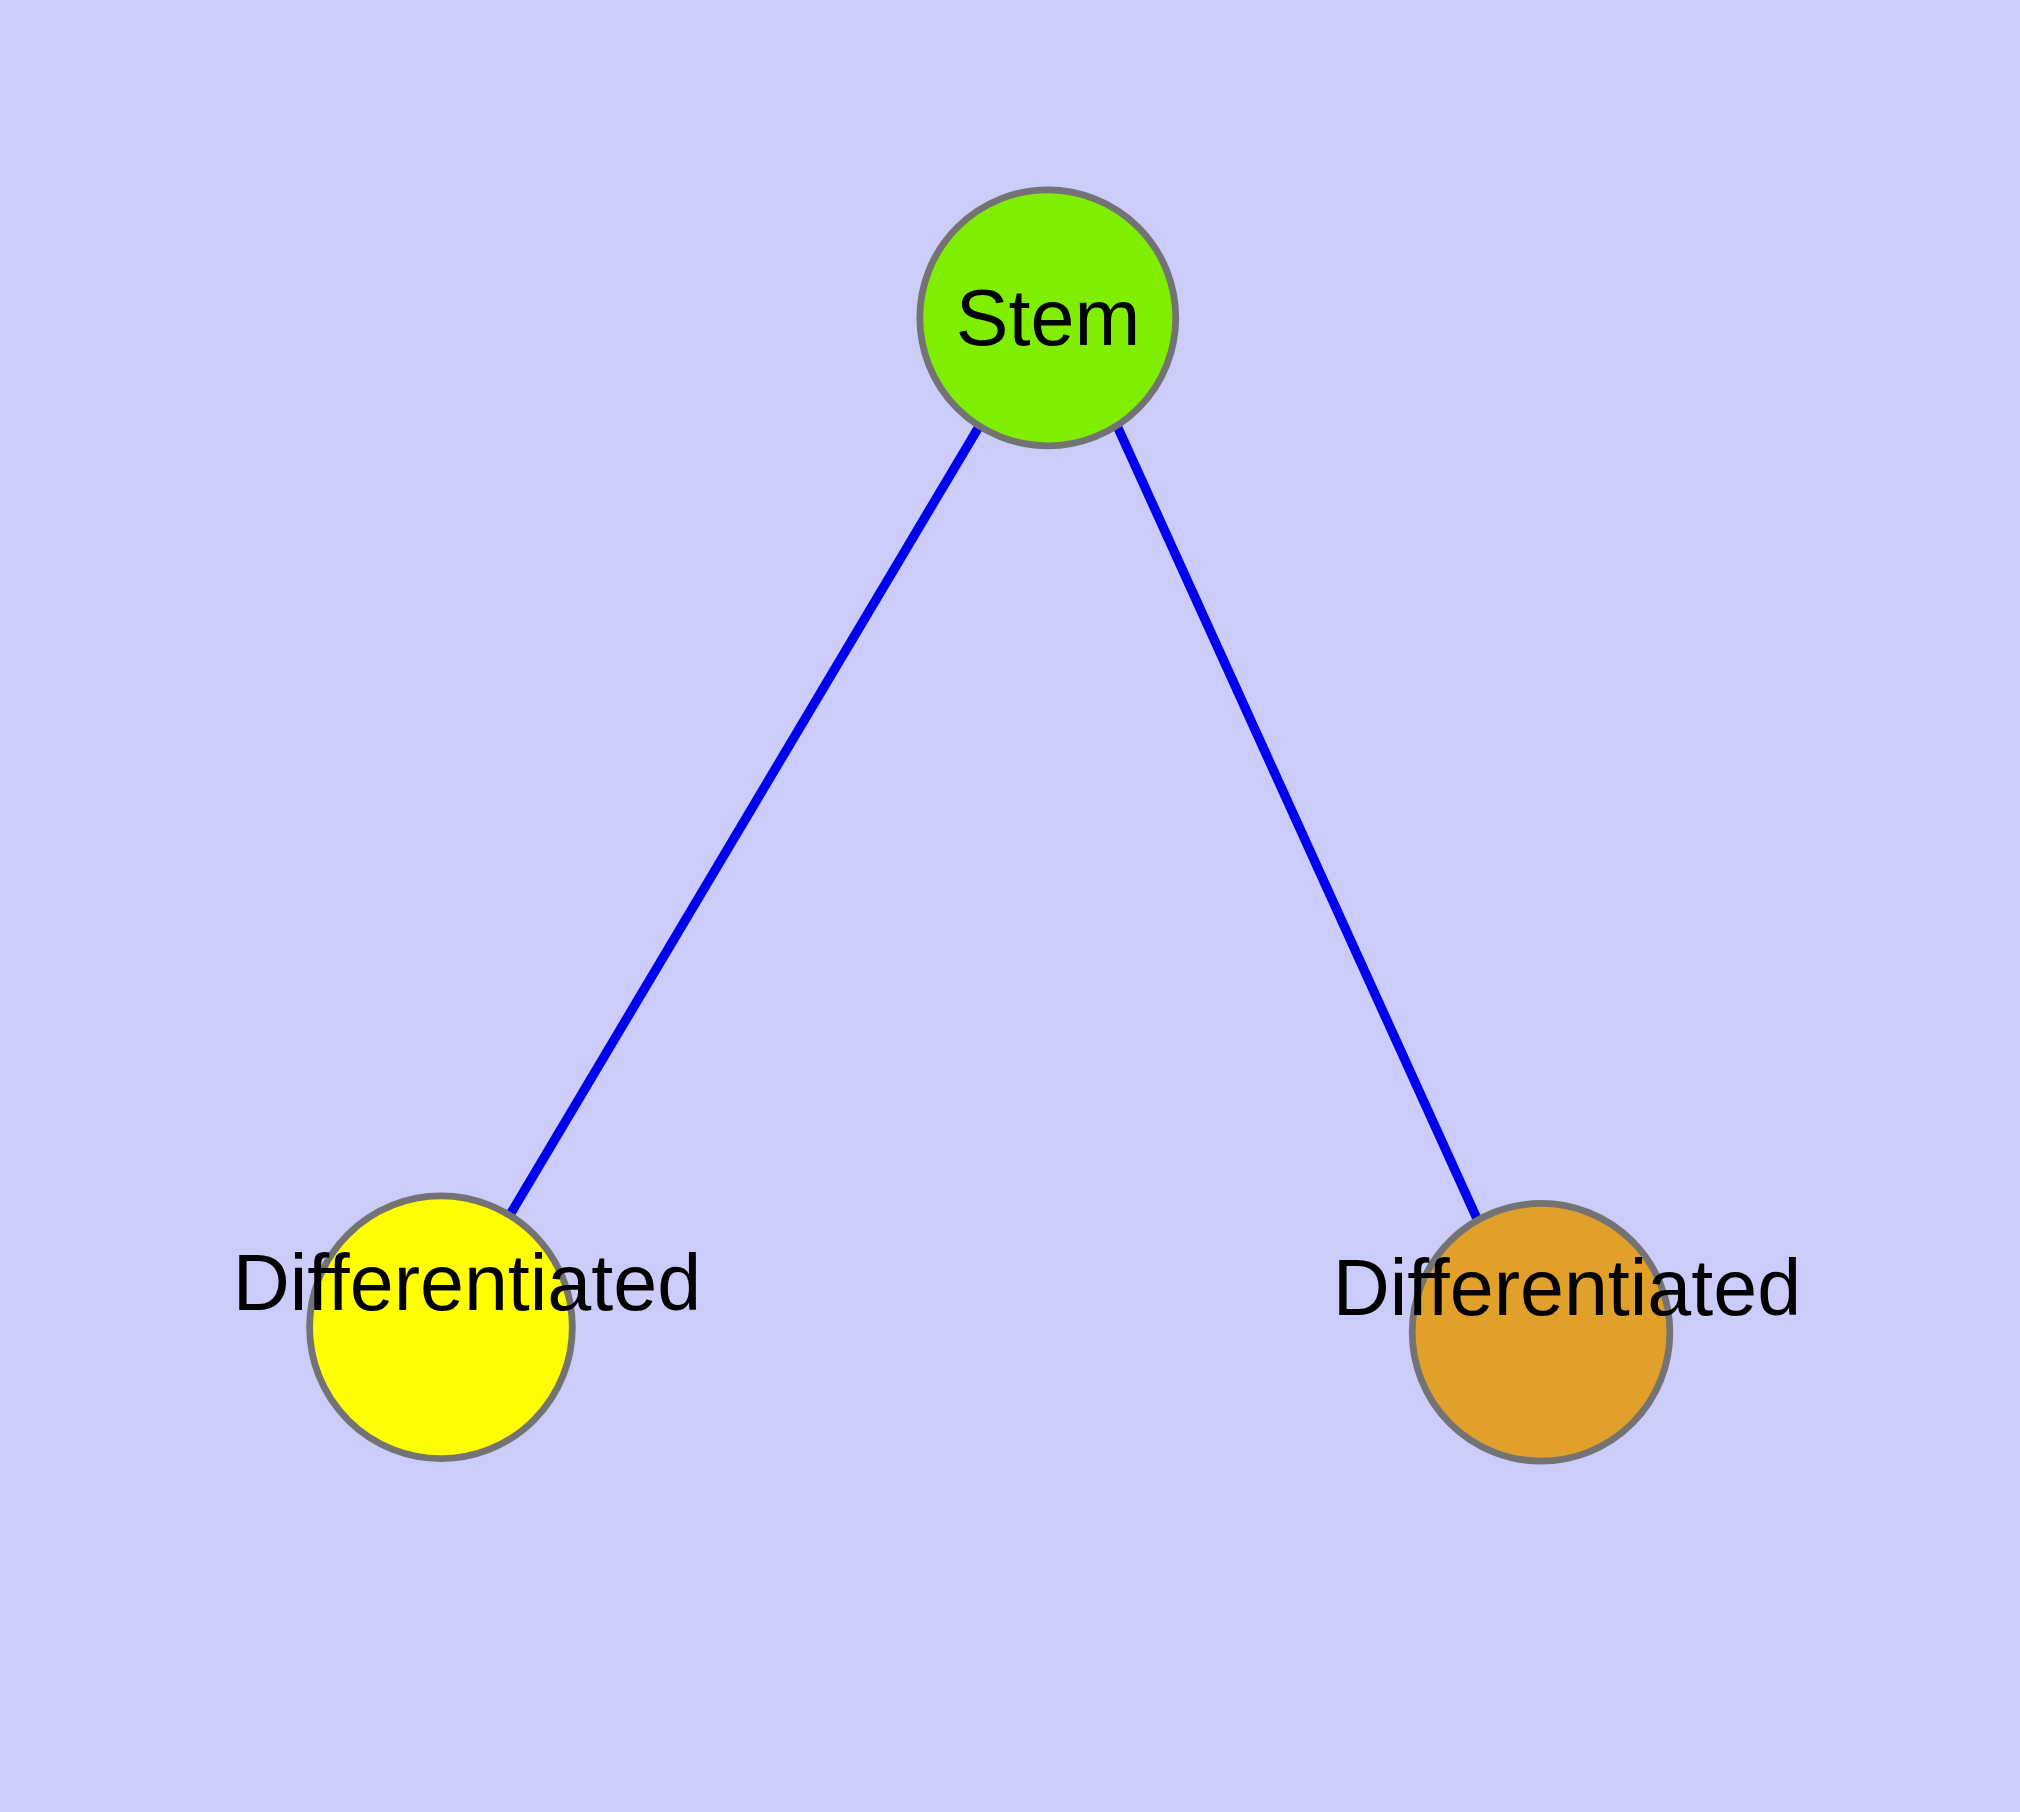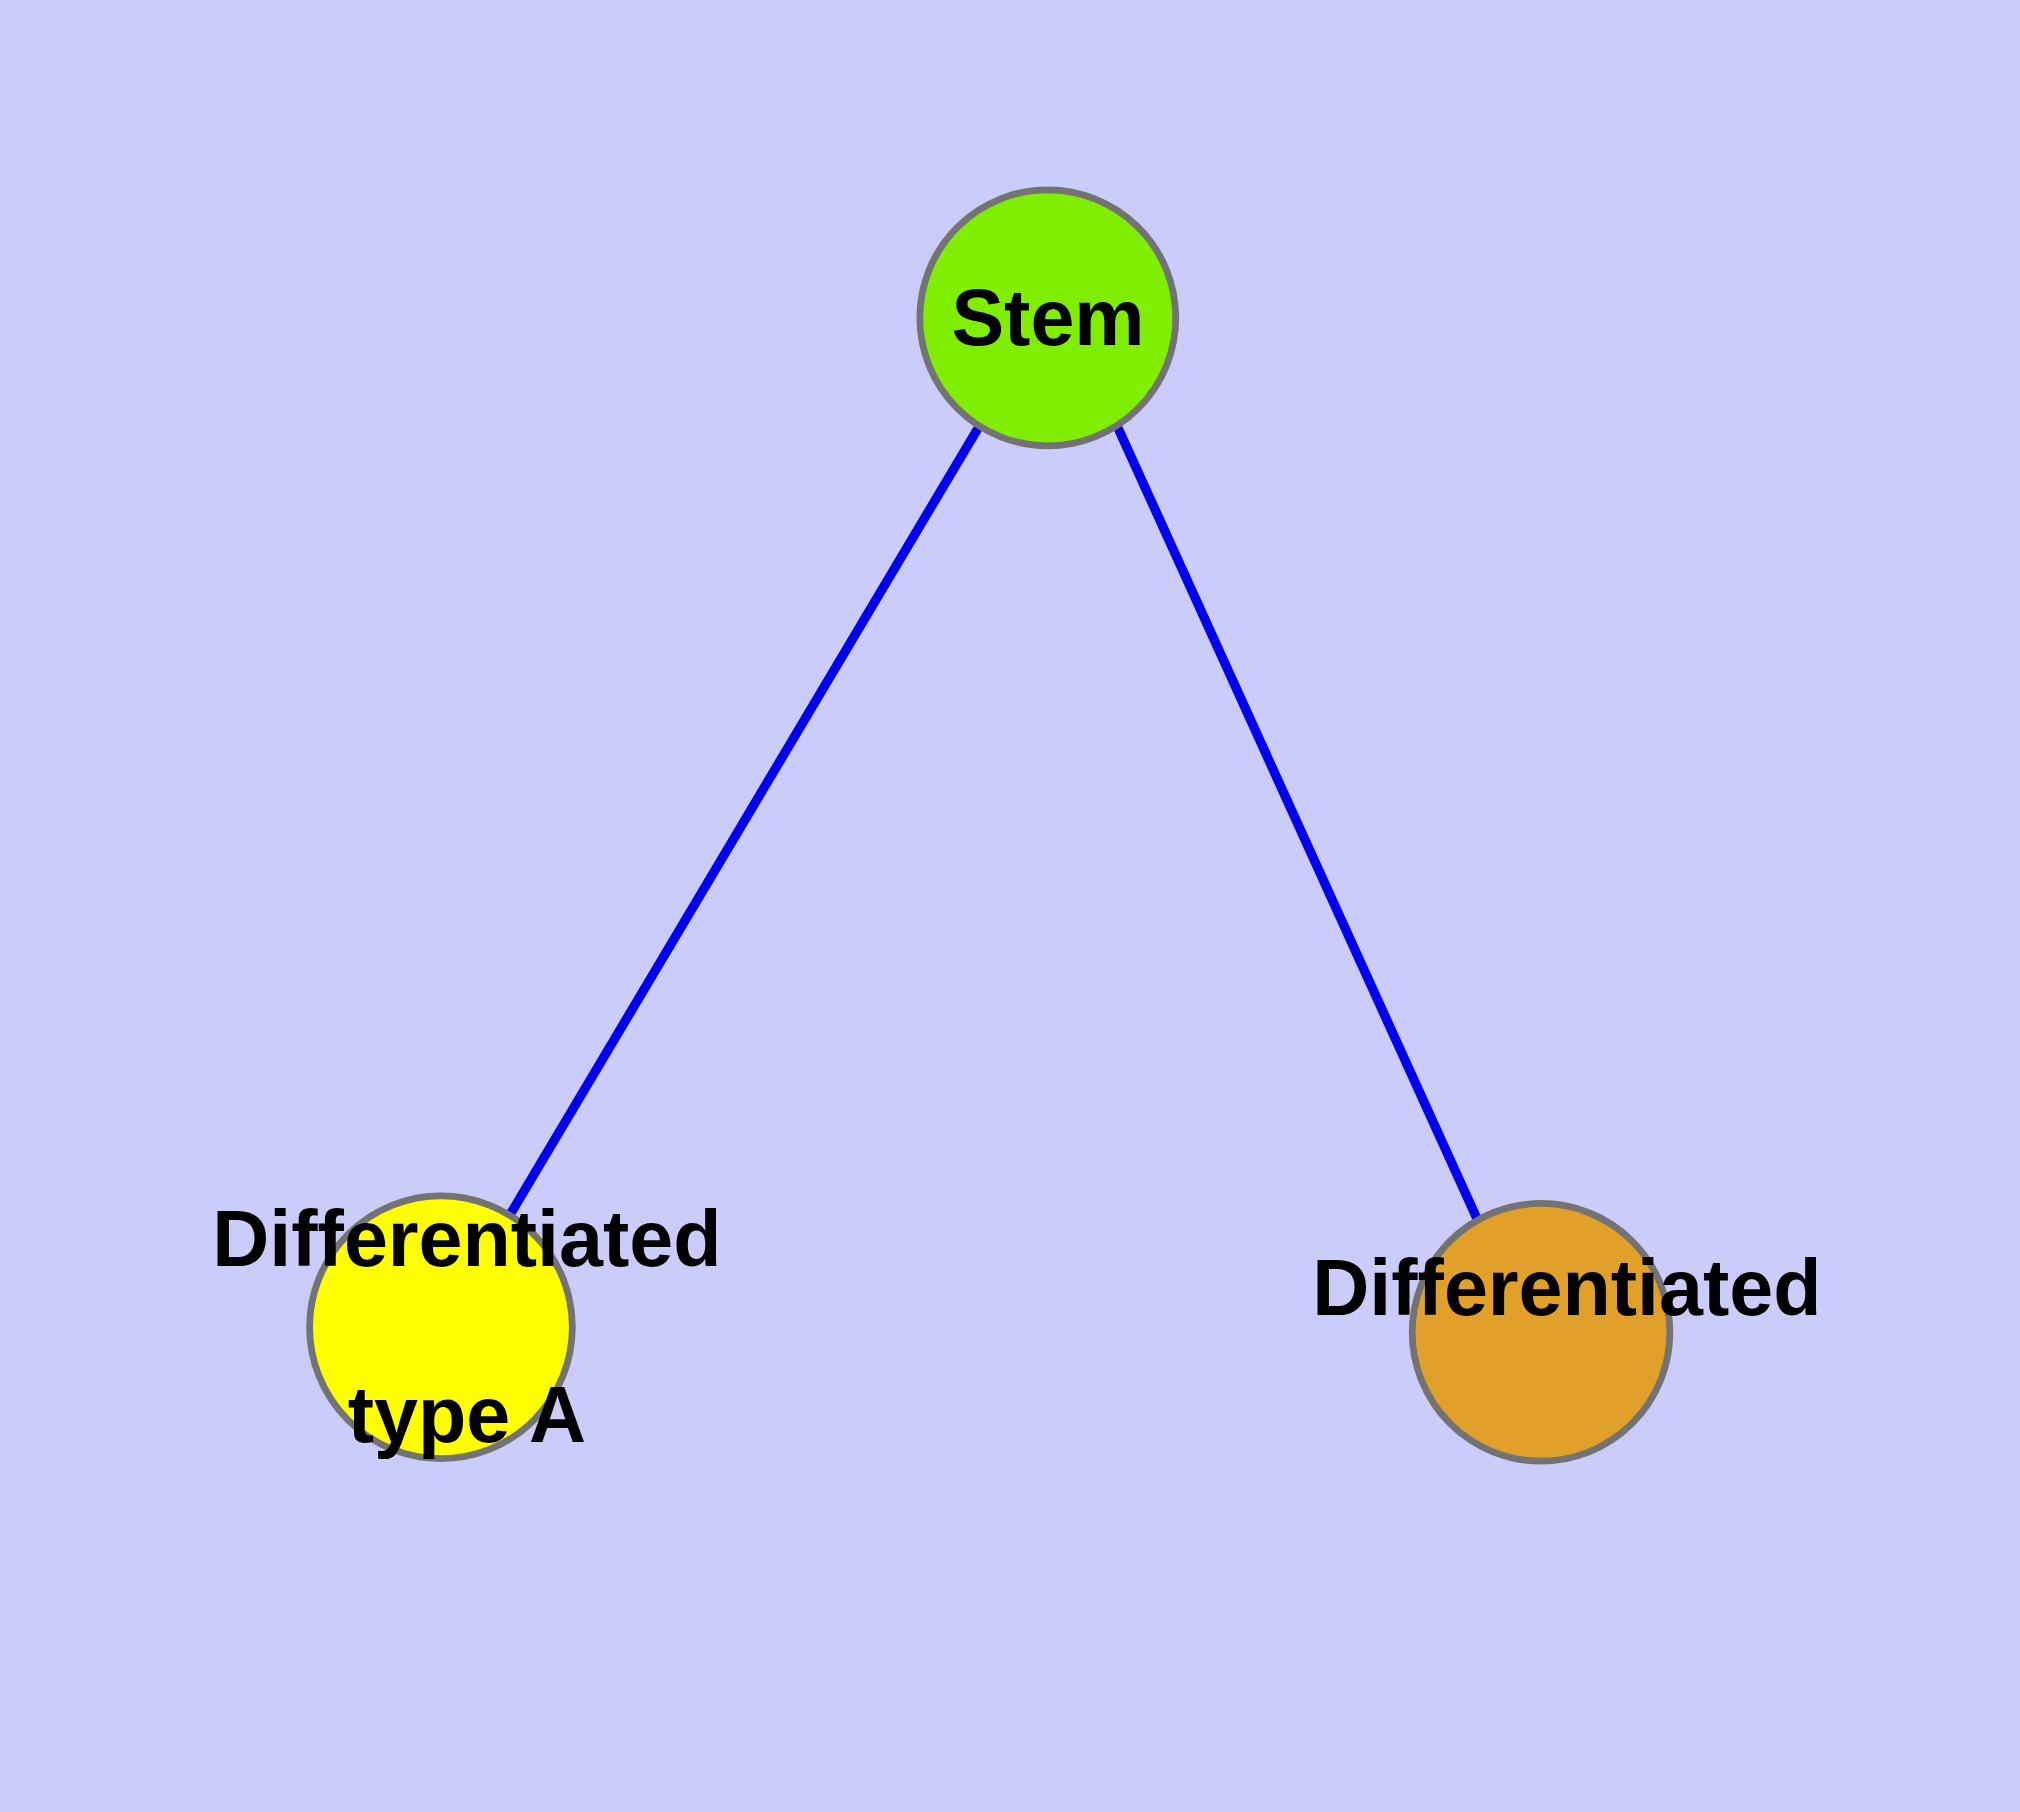--- a/index.html
+++ b/index.html
@@ -23,21 +23,21 @@
     left: 0;
     top: 0;
     width: 2021px;
     height: 1812px;
     display: block;
   }
   .node-label {
     position: absolute;
     color: #000000;
     font-family: "Liberation Sans", sans-serif;
-    font-weight: bold;
+    font-weight: normal;
     font-size: 79px;
     line-height: 88px;
     text-align: center;
     white-space: pre;
     transform: translate(-50%, -50%);
     pointer-events: none;
     -webkit-font-smoothing: antialiased;
   }
 </style>
 </head>
@@ -56,21 +56,20 @@
       <circle cx="1236" cy="375" r="151" fill="#7fee00" stroke="#737373" stroke-width="8"></circle>
       <circle cx="520" cy="1566" r="155" fill="#ffff00" stroke="#737373" stroke-width="8"></circle>
       <circle cx="1818" cy="1572" r="152" fill="#e0a02a" stroke="#737373" stroke-width="8"></circle>
     </g>
   </svg>
 
   <div class="node-label" style="left: 1048px; top: 318px; color: rgb(0, 0, 0); font-size: 79px;">Stem</div>
 
   <div class="node-label" style="left: 423px; top: 1327px; color: rgb(0, 0, 0); font-size: 79px;">
     <span>Differentiated</span><br>
-    <span>type A</span>
   </div>
 
   <div class="node-label" style="left: 1523px; top: 1332px; color: rgb(0, 0, 0); font-size: 79px;">
     <span>Differentiated</span><br>
   </div>
 
 </div>
 
 
 </body></html>

